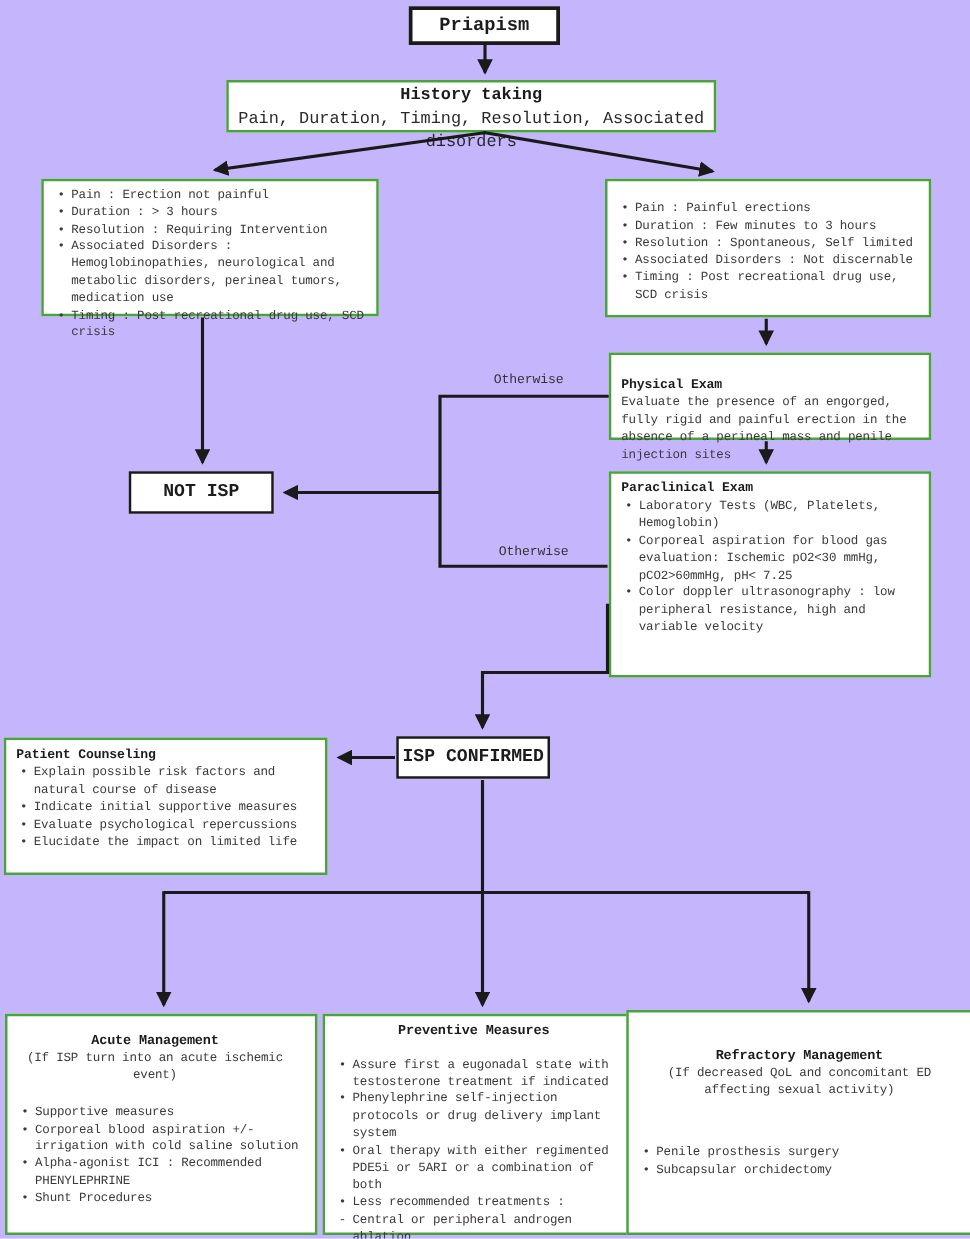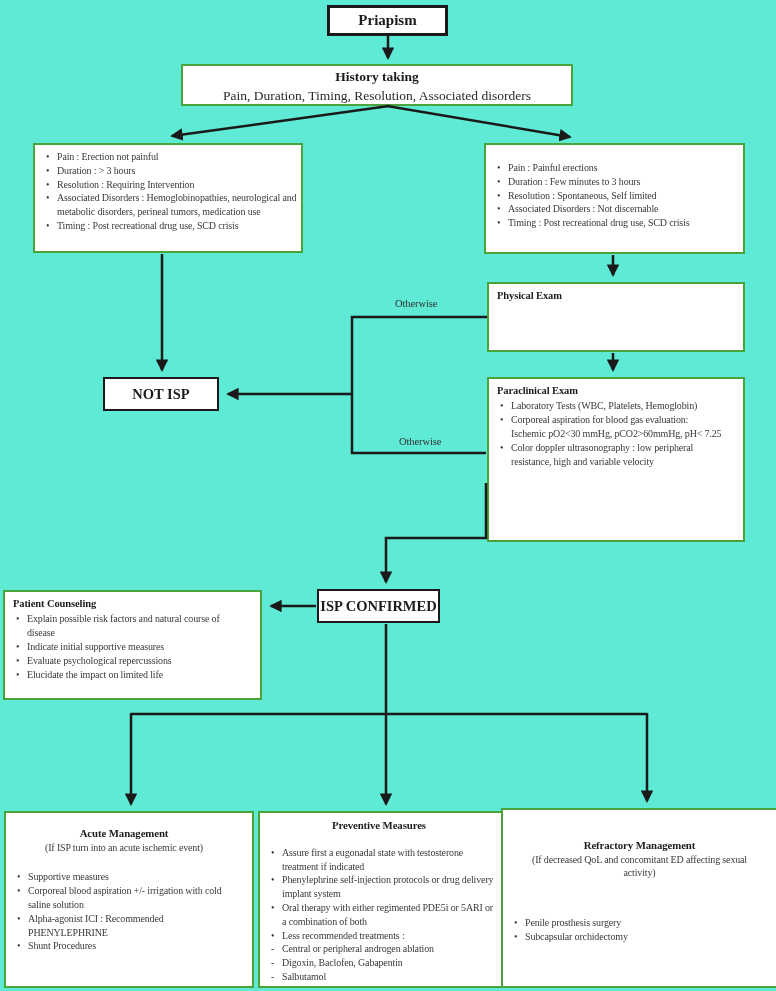--- a/index.html
+++ b/index.html
@@ -2,37 +2,37 @@
 <html style="--green: #4aa43c; --ink: #1a1a1a; --text: #3a3a3a;"><head>
 <meta charset="utf-8">
 <style>
   :root{
     --green:#4aa43c;
     --ink:#1a1a1a;
     --text:#3a3a3a;
   }
   html,body{margin:0;padding:0;background:#fff;}
   #stage{
-    position:relative;width:776px;height:991px;background:#5eead4;
-    font-family:Liberation Serif, serif;color:var(--text);overflow:hidden;
+    position:relative;width:776px;height:991px;background:#c4b5fd;
+    font-family:Liberation Mono, monospace;color:var(--text);overflow:hidden;
   }
   .node{position:absolute;box-sizing:border-box;background:#fff;}
   .green{border:2.5px solid var(--green);}
   .black{border:2.5px solid var(--ink);}
   .center-flex{display:flex;align-items:center;justify-content:center;text-align:center;}
   .title-bold{font-weight:bold;color:#1c1c1c;}
   .body-text{font-size:10px;line-height:1.38;letter-spacing:-0.15px;color:var(--text);}
 
   #box-priapism{left:327px;top:5px;width:121px;height:31px;border-width:3px;font-size:15px;}
   #box-history{left:181px;top:64px;width:392px;height:42px;padding-top:2px;text-align:center;font-size:13.5px;line-height:1.4;color:#2a2a2a;}
   #box-history .h-title{font-weight:bold;color:#1c1c1c;}
 
   #box-left-criteria{left:33px;top:143px;width:270px;height:110px;padding:5px 4px 0 0;}
   #box-right-criteria{left:484px;top:143px;width:261px;height:111px;padding:16px 2px 0 0;}
-  #box-physical{left:487px;top:282px;width:258px;height:70px;padding:5px 10px 0 8px;}
+  #box-physical{left:487px;top:282px;width:258px;height:70px;padding:17px 10px 0 8px;}
   #box-paraclinical{left:487px;top:377px;width:258px;height:165px;padding:5px 18px 0 0;}
   #box-paraclinical .box-heading,#box-physical .box-heading,#box-patient .box-heading{
     font-weight:bold;font-size:10.5px;color:#1c1c1c;margin:0 0 1px 8px;letter-spacing:-0.1px;}
   #box-physical .prose{margin-left:0;}
   #box-patient{left:3px;top:590px;width:259px;height:110px;padding:5px 14px 0 0;}
 
   #box-notisp{left:103px;top:377px;width:116px;height:34px;font-size:14.5px;}
   #box-isp{left:317px;top:589px;width:123px;height:34px;font-size:14.5px;}
 
   #box-acute{left:4px;top:811px;width:250px;height:177px;padding:0 10px 0 0;}
@@ -128,20 +128,21 @@
 
         <li>
           <span class="mk">•</span>
           <span class="tx">Timing : Post recreational drug use, SCD crisis</span>
         </li>
       </ul>
   </div>
 
   <div class="node green body-text" id="box-physical">
     <div class="box-heading" style="margin-left:0;">Physical Exam</div>
+    <div class="prose">Evaluate the presence of an engorged, fully rigid and painful erection in the absence of a perineal mass and penile injection sites</div>
   </div>
 
   <div class="node green body-text" id="box-paraclinical">
     <div class="box-heading">Paraclinical Exam</div>
     <ul class="blist">
 
         <li>
           <span class="mk">•</span>
           <span class="tx">Laboratory Tests (WBC, Platelets, Hemoglobin)</span>
         </li>

